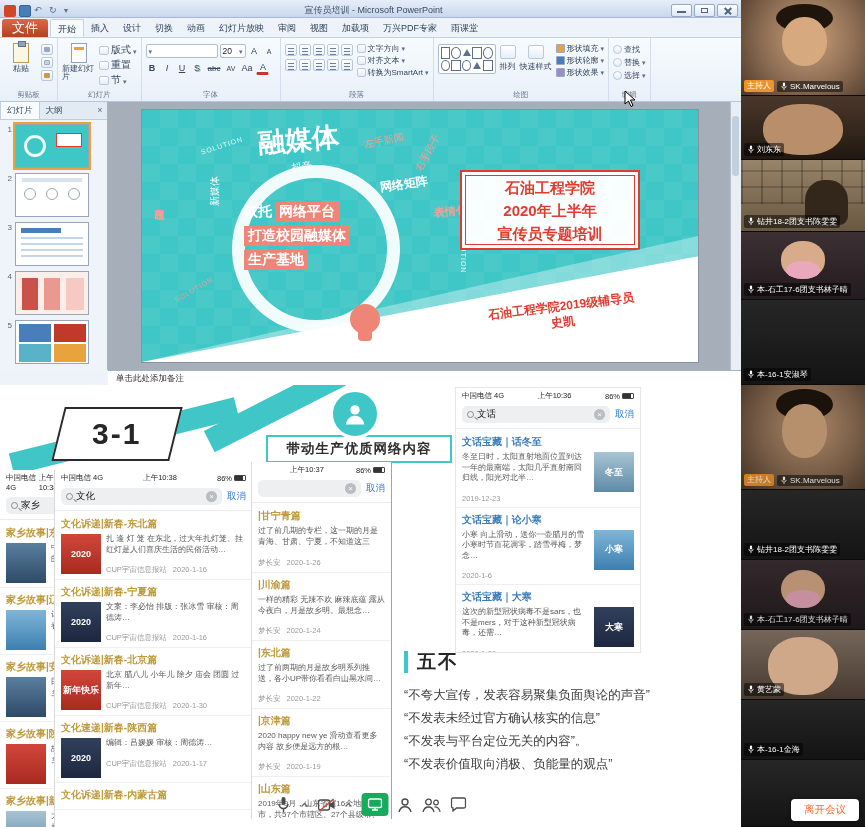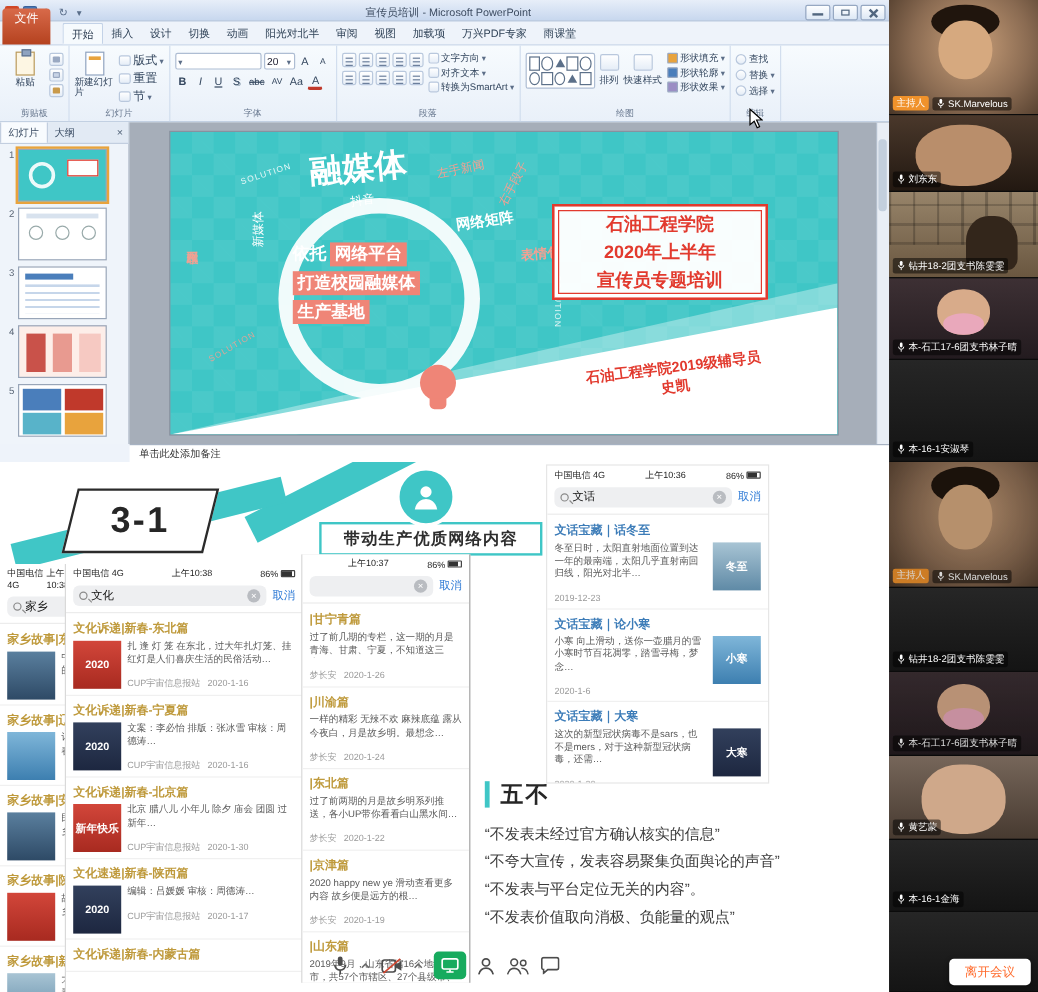--- a/index.html
+++ b/index.html
@@ -19,21 +19,21 @@
 .tb-title{flex:1;text-align:center;white-space:nowrap;overflow:hidden}
 .winbtns{display:flex;gap:2px;padding-right:3px}
 .winbtn{width:21px;height:13px;border:1px solid #96a8c2;border-radius:2px;background:linear-gradient(#fdfeff,#dde8f5);position:relative}
 .wb-min::after{content:"";position:absolute;left:5px;right:5px;bottom:3px;height:2px;background:#51667f}
 .wb-max::after{content:"";position:absolute;left:6px;top:3px;right:6px;bottom:3px;border:1.5px solid #51667f}
 .wb-close::before,.wb-close::after{content:"";position:absolute;left:50%;top:50%;width:9px;height:1.6px;background:#51667f}
 .wb-close::before{transform:translate(-50%,-50%) rotate(45deg)}
 .wb-close::after{transform:translate(-50%,-50%) rotate(-45deg)}
 
 .menubar{position:absolute;left:0;top:18px;width:100%;height:20px;background:#eef3fa;border-bottom:1px solid #c3d2e7;display:flex;align-items:flex-end;padding-left:2px}
-.filetab{height:30px;line-height:18px;padding:0 10px;background:linear-gradient(#d86a4a,#b5421f);color:#fff;font-size:10px;border-radius:3px 3px 0 0;margin-right:10px}
+.filetab{height:18px;line-height:18px;padding:0 10px;background:linear-gradient(#d86a4a,#b5421f);color:#fff;font-size:13px;border-radius:3px 3px 0 0;margin-right:2px}
 .mtab{height:18px;line-height:18px;padding:0 7px;font-size:9px;color:#2f4257;white-space:nowrap}
 .mtab.active{background:#f6fafd;border:1px solid #c3d2e7;border-bottom:1px solid #f6fafd;border-radius:2px 2px 0 0;color:#1f3androidbe}
 .mtab.active{color:#1f3046}
 
 .ribbonbar{position:absolute;left:0;top:38px;width:100%;height:64px;background:linear-gradient(#f7fbfe,#e9f0f9);border-bottom:1px solid #b7c7dd;display:flex}
 .rgroup{position:relative;height:100%;border-right:1px solid #d2deee;padding:3px 4px 12px;display:flex;gap:3px}
 .glabel{position:absolute;bottom:1px;left:0;right:0;text-align:center;font-size:7.5px;color:#68788f;white-space:nowrap}
 .bigbtn{display:flex;flex-direction:column;align-items:center;justify-content:flex-start;width:34px;gap:2px;padding-top:2px}
 .bigbtn span{font-size:8px;color:#33465e;text-align:left;line-height:8px}
 .ic-clipboard{width:16px;height:20px;background:#fdf6e3;border:1px solid #b99b5e;position:relative}
@@ -244,21 +244,21 @@
       </div>
     </div>
 
     <div class="menubar">
       <span class="filetab">文件</span>
       <span class="mtab active">开始</span>
       <span class="mtab">插入</span>
       <span class="mtab">设计</span>
       <span class="mtab">切换</span>
       <span class="mtab">动画</span>
-      <span class="mtab">阳光对北半</span>
+      <span class="mtab">幻灯片放映</span>
       <span class="mtab">审阅</span>
       <span class="mtab">视图</span>
       <span class="mtab">加载项</span>
       <span class="mtab">万兴PDF专家</span>
       <span class="mtab">雨课堂</span>
     </div>
 
     <div class="ribbonbar">
       <div class="rgroup">
         <div class="bigbtn">
@@ -798,22 +798,22 @@
         </div>
       </div>
     </div>
 
     <div class="five">
       <div class="five-title">
         <span class="five-bar"></span>
         <b>五不</b>
       </div>
       <div class="five-rules">
+        <div>“不夸大宣传，发表容易聚集负面舆论的声音”</div>
         <div>“不发表未经过官方确认核实的信息”</div>
-        <div>“不夸大宣传，发表容易聚集负面舆论的声音”</div>
         <div>“不发表与平台定位无关的内容”。</div>
         <div>“不发表价值取向消极、负能量的观点”</div>
       </div>
     </div>
 
     <div class="mtoolbar">
       <span class="ticon">
         <svg width="16" height="18" viewBox="0 0 16 18">
             <rect x="6" y="1" width="4" height="8" rx="2" fill="#4c4c4c"></rect>
             <path d="M3.5 8a4.5 4.5 0 0 0 9 0" fill="none" stroke="#4c4c4c" stroke-width="1.4"></path>

